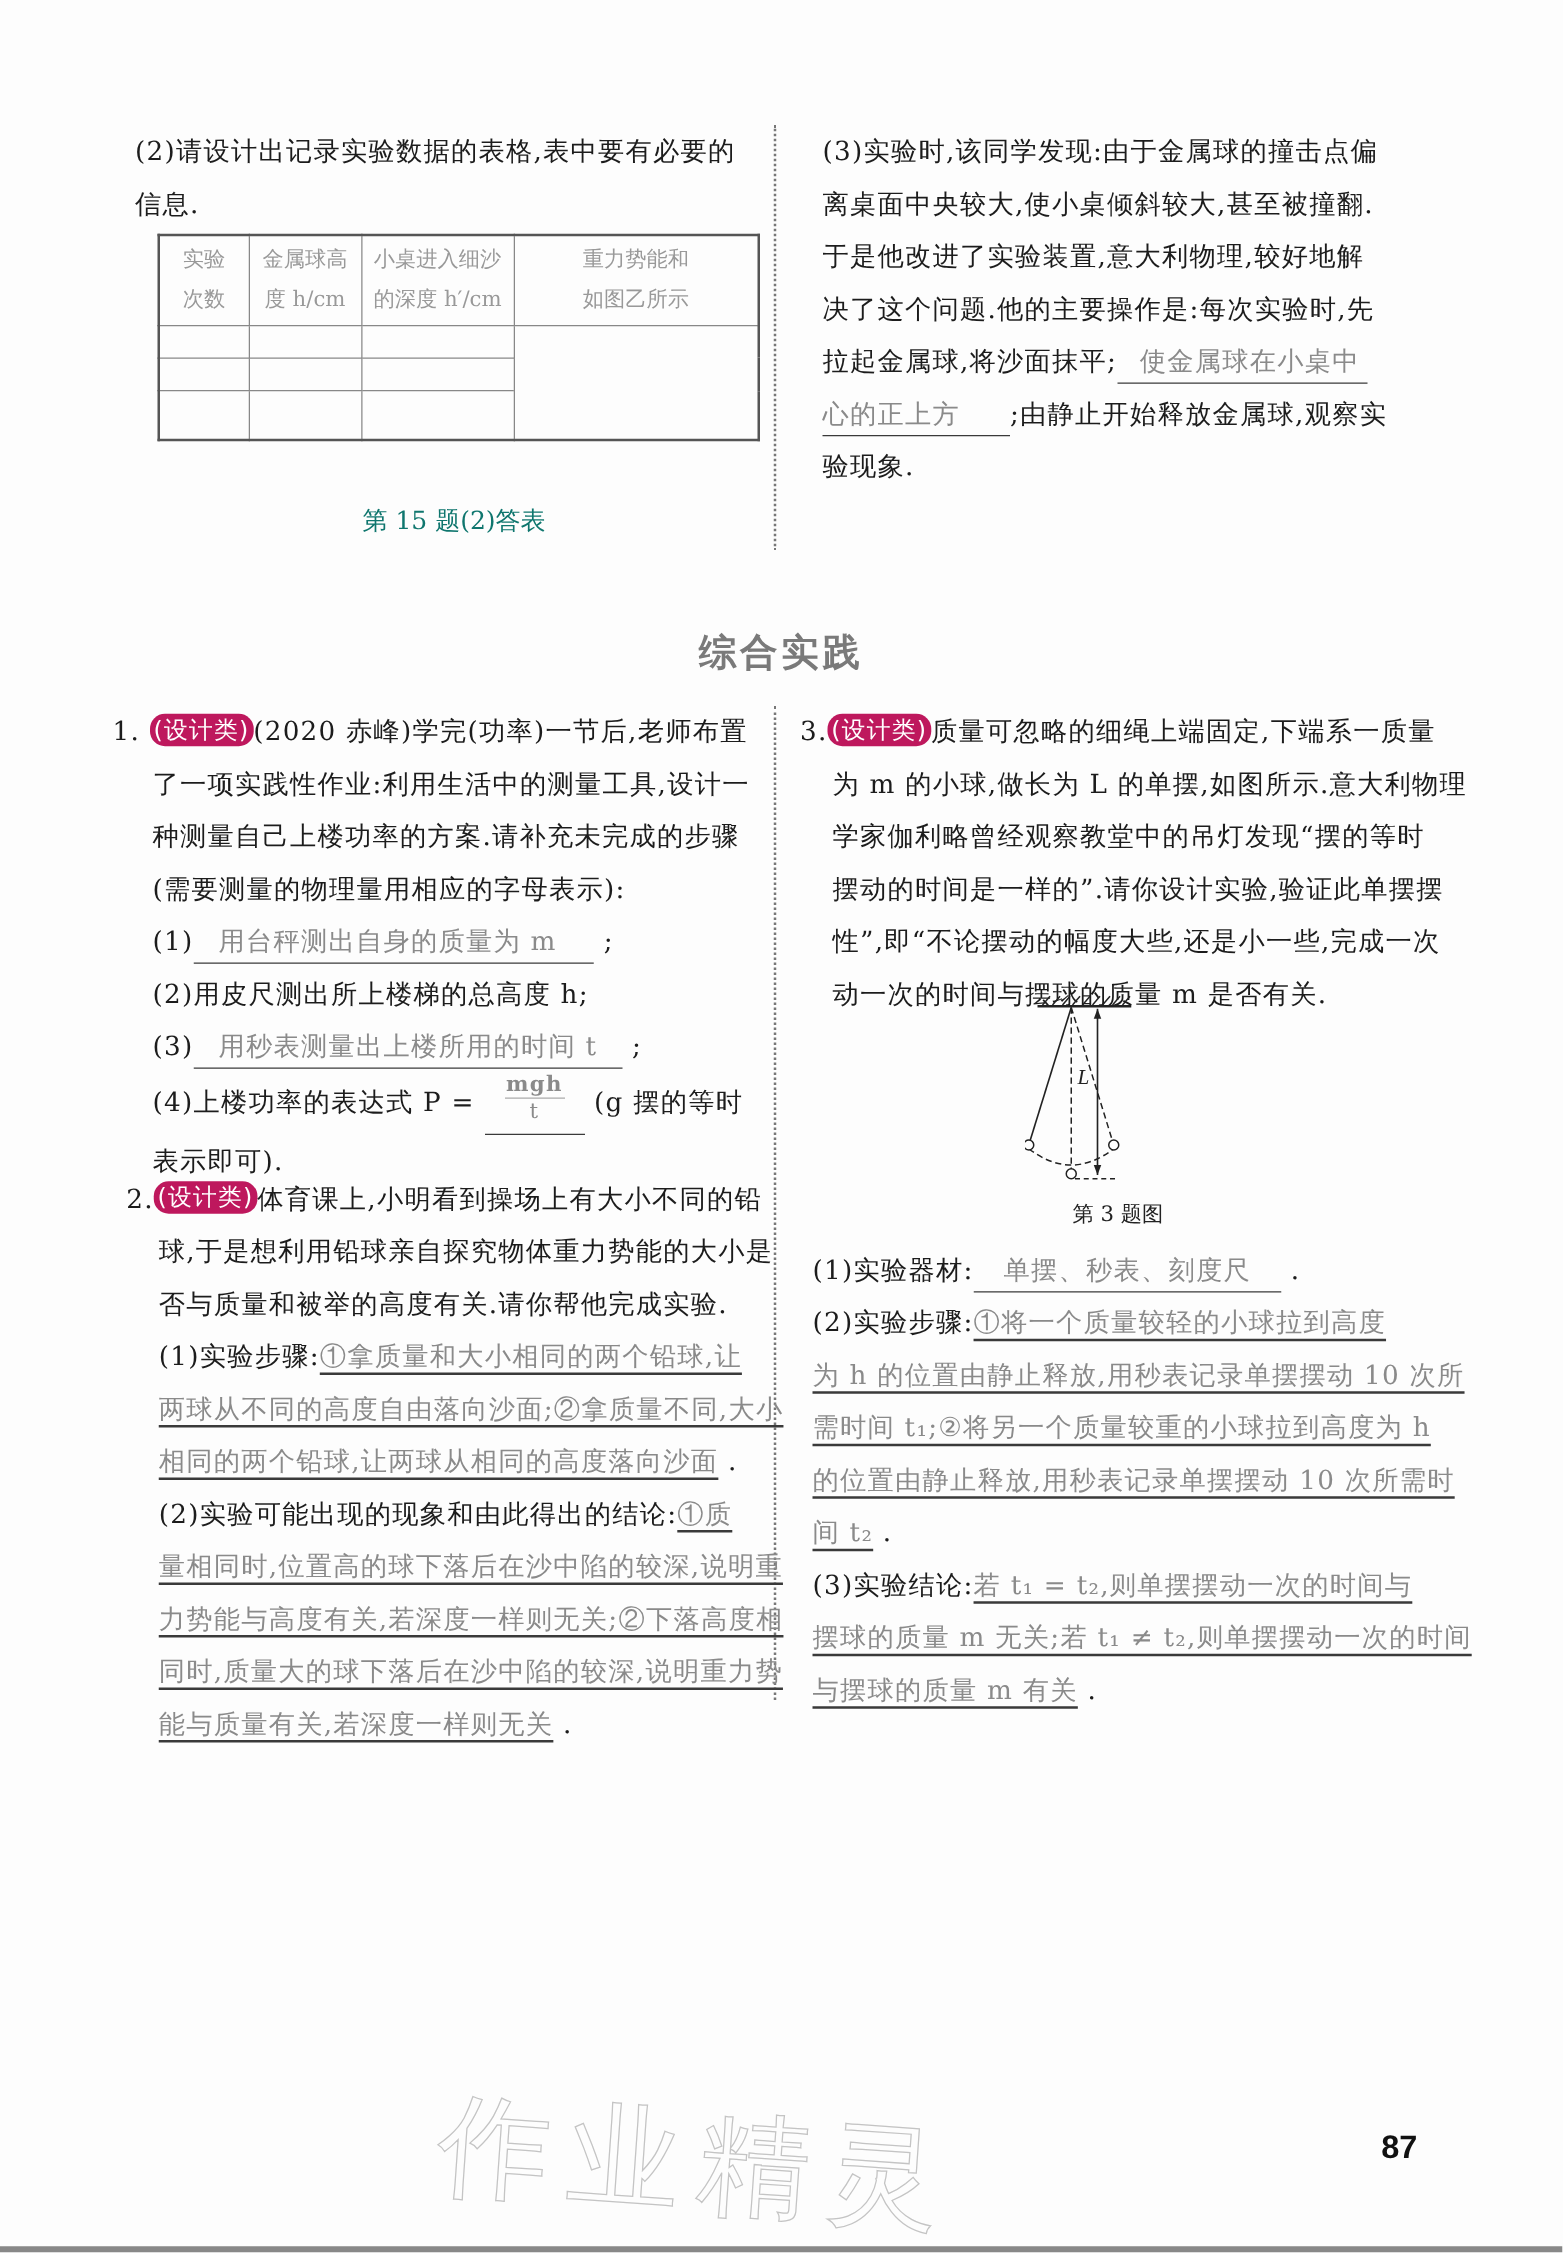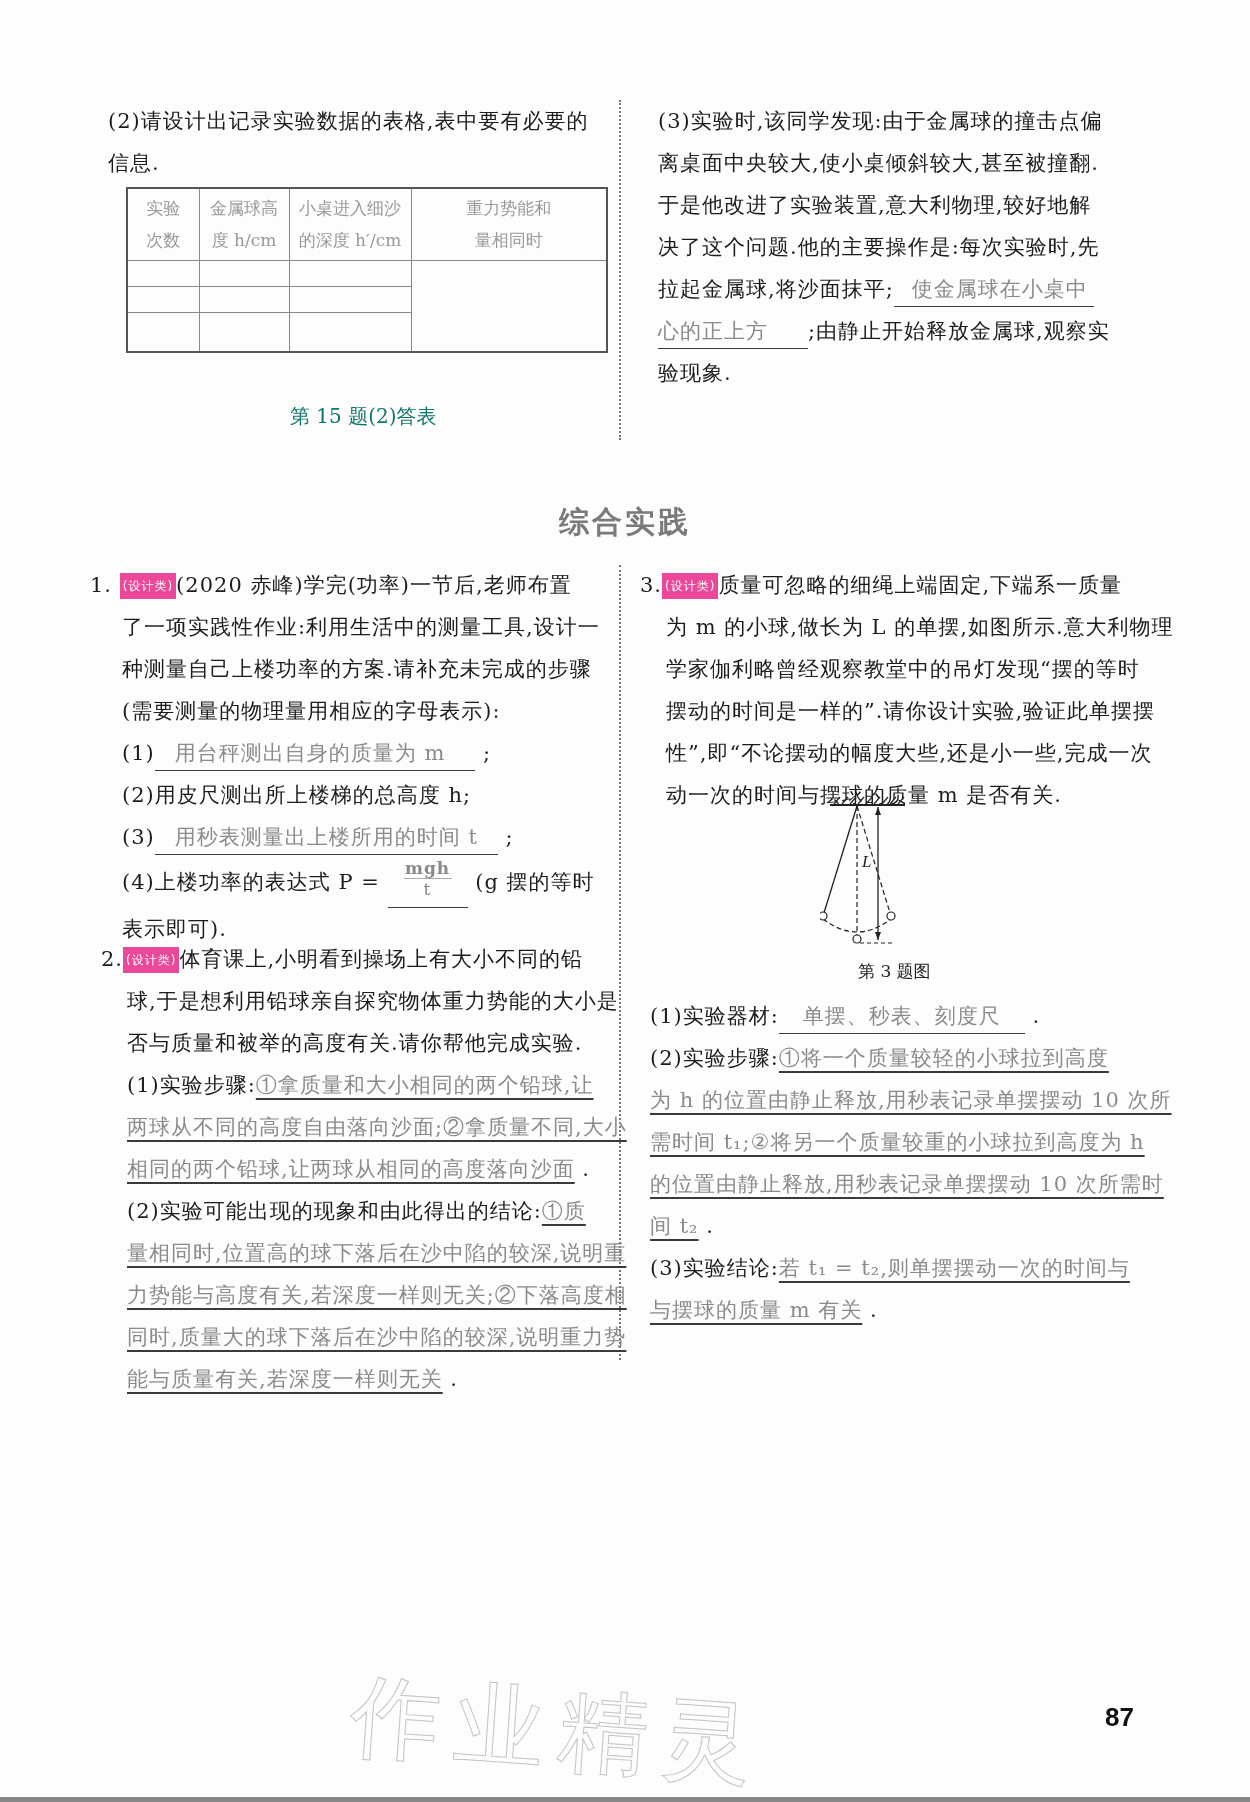--- a/index.html
+++ b/index.html
@@ -2,21 +2,21 @@
 <html><head>
 <meta charset="utf-8">
 <style>
   * { box-sizing: border-box; margin: 0; padding: 0; }
   html, body { width: 1250px; height: 1802px; background: #fdfdfd; overflow: hidden; }
   body { position: relative; font-family: "DejaVu Serif", "Liberation Serif", serif; color: #1c1c1c; }
   .col { position: absolute; font-size: 21px; line-height: 42px; letter-spacing: 1px; }
   .line { white-space: nowrap; height: 42px; }
   .ans { color: #8a8a8a; text-decoration: underline; text-decoration-color: #3a3a3a; text-underline-offset: 6px; text-decoration-thickness: 1.5px; }
   .blank { display: inline-block; border-bottom: 1.5px solid #3a3a3a; color: #8a8a8a; padding: 0 6px; line-height: 34px; }
-  .tag { display: inline-block; background: #ec4899; color: #fff; font-family: "DejaVu Sans", sans-serif; font-size: 12px; line-height: 26px; padding: 0 3px; vertical-align: 2px; }
+  .tag { display: inline-block; background: #be185d; color: #fff; font-family: "DejaVu Sans", sans-serif; font-size: 19px; line-height: 26px; padding: 0 3px; vertical-align: 2px; border-radius: 12px; }
   .vsep { position: absolute; border-left: 2px dotted #777; }
   .title { position: absolute; left: 0; width: 1250px; top: 502px; text-align: center; font-size: 30px; font-weight: bold; color: #7a7a7a; letter-spacing: 3px; font-family: "DejaVu Serif", serif; }
   table.t { position: absolute; left: 126px; top: 187px; width: 482px; height: 166px; border-collapse: collapse; border: 2px solid #555; font-size: 17px; color: #999; }
   table.t td { border: 1px solid #888; text-align: center; line-height: 32px; }
   .caption { position: absolute; color: #0f766e; font-size: 20px; }
   .pagenum { position: absolute; left: 1105px; top: 1702px; font-family: "Liberation Sans", sans-serif; font-weight: bold; font-size: 26px; color: #111; }
   .bottomline { position: absolute; left: 0; width: 1250px; top: 1797px; height: 5px; background: #888; }
   .wm { position: absolute; left: 350px; top: 1670px; font-size: 90px; color: transparent; -webkit-text-stroke: 1px #c4c4c4; letter-spacing: 14px; transform: rotate(4deg); font-family: "DejaVu Sans", sans-serif; }
   .frac { display: inline-block; vertical-align: middle; text-align: center; width: 80px; border-bottom: 1.5px solid #3a3a3a; color: #8a8a8a; font-size: 17px; line-height: 20px; }
   .frac .num { border-bottom: 1px solid #aaa; display: block; margin: 0 16px; font-weight: bold; }
@@ -32,21 +32,21 @@
   <div class="line">(2)请设计出记录实验数据的表格,表中要有必要的</div>
   <div class="line">信息.</div>
 </div>
 
 <table class="t">
   <tbody>
       <tr style="height:72px;">
     <td style="width:72px;"><span>实验</span><br><span>次数</span></td>
     <td style="width:90px;"><span>金属球高</span><br><span>度 h/cm</span></td>
     <td style="width:122px;"><span>小桌进入细沙</span><br><span>的深度 h′/cm</span></td>
-    <td><span>重力势能和</span><br><span>量相同时</span></td>
+    <td><span>重力势能和</span><br><span>如图乙所示</span></td>
   </tr>
   <tr>
         <td></td>
         <td></td>
         <td></td>
         <td rowspan="3"></td>
       </tr>
   <tr>
         <td></td>
         <td></td>
@@ -143,19 +143,20 @@
 <div class="caption" style="left:858px; top:960px; color:#222; font-size:17px;">第 3 题图</div>
 
 <div class="col" style="left:650px; top:995px; width:520px;">
   <div class="line"><span>(1)实验器材:</span><span class="blank" style="padding:0 24px 0 24px;">单摆、秒表、刻度尺</span> .</div>
   <div class="line"><span>(2)实验步骤:</span><span class="ans">①将一个质量较轻的小球拉到高度</span></div>
   <div class="line ans">为 h 的位置由静止释放,用秒表记录单摆摆动 10 次所</div>
   <div class="line ans">需时间 t₁;②将另一个质量较重的小球拉到高度为 h</div>
   <div class="line ans">的位置由静止释放,用秒表记录单摆摆动 10 次所需时</div>
   <div class="line"><span class="ans">间 t₂</span> .</div>
   <div class="line"><span>(3)实验结论:</span><span class="ans">若 t₁ = t₂,则单摆摆动一次的时间与</span></div>
+  <div class="line ans">摆球的质量 m 无关;若 t₁ ≠ t₂,则单摆摆动一次的时间</div>
   <div class="line"><span class="ans">与摆球的质量 m 有关</span> .</div>
 </div>
 
 <div class="wm">作业精灵</div>
 
 <div class="pagenum">87</div>
 <div class="bottomline"></div>
 
 </body></html>

